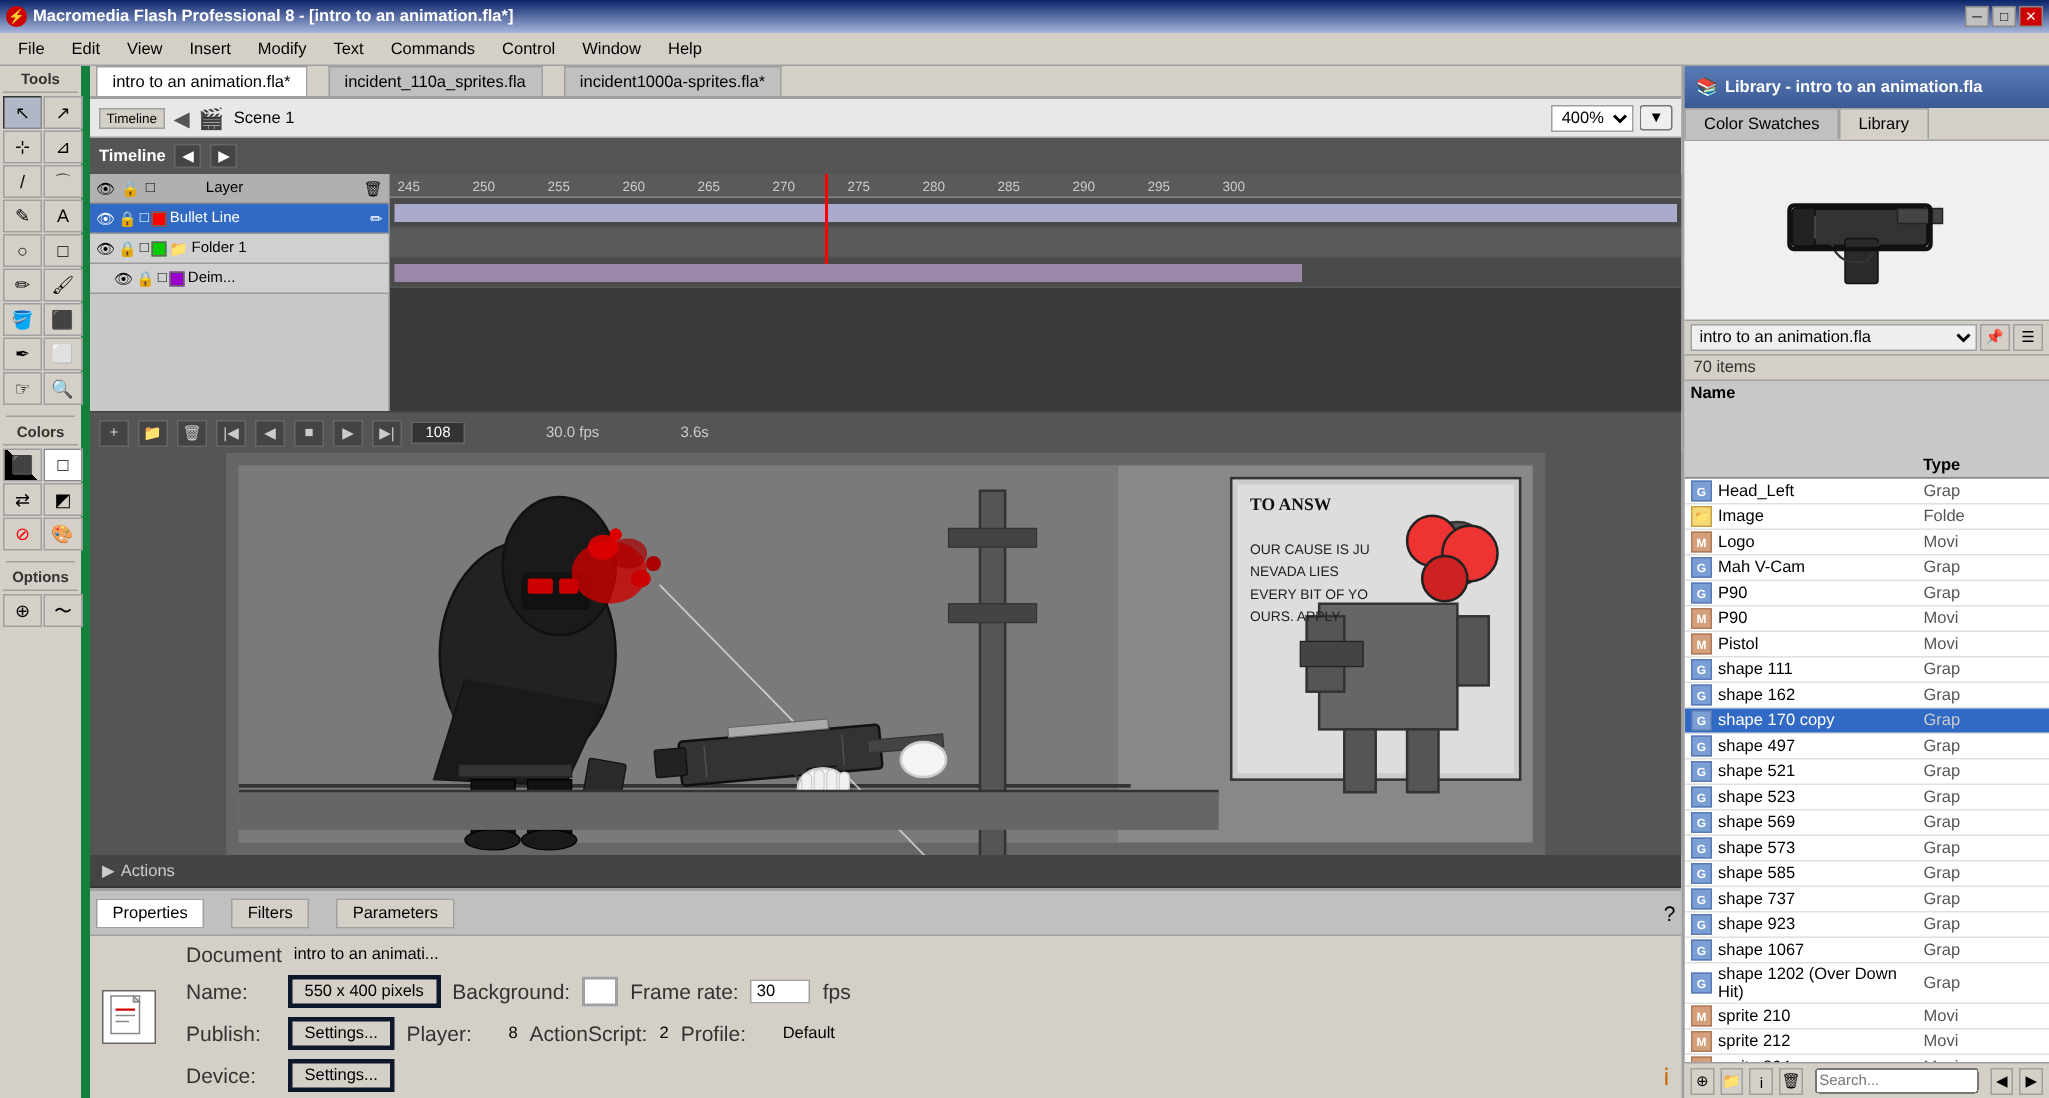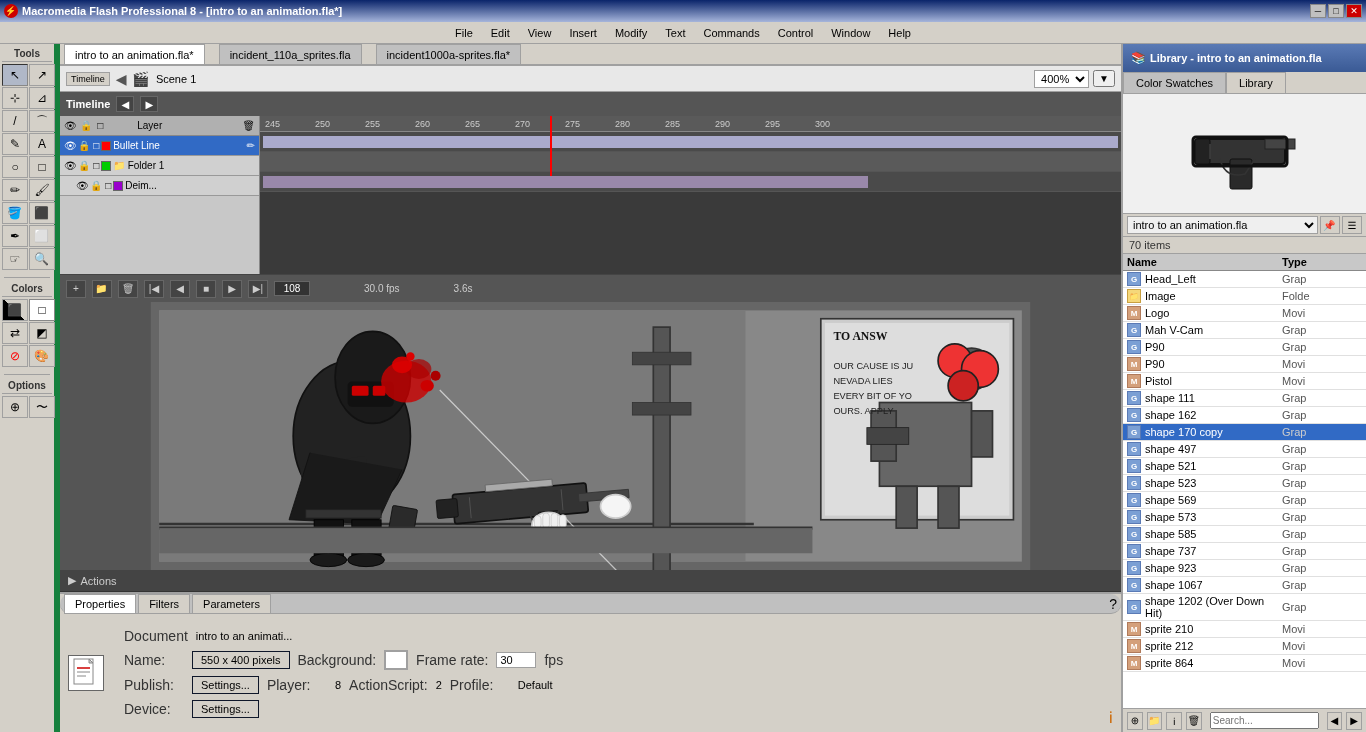--- a/index.html
+++ b/index.html
@@ -24,21 +24,20 @@
 
     
     #menubar {
       background: #d4d0c8;
       height: 22px;
       display: flex;
       align-items: center;
       border-bottom: 1px solid #a0a0a0;
       padding: 0 4px;
       gap: 2px;
-      justify-content: center;
     }
     .menu-item { padding: 2px 8px; font-size: 11px; cursor: pointer; }
 
     
     #main-layout { display: flex; height: calc(732px - 44px); }
 
     
     #left-toolbar {
       width: 60px;
       background: #d4d0c8;
@@ -210,25 +209,24 @@
       background: #d4d0c8;
       height: 140px;
       border-top: 2px solid #a0a0a0;
       display: flex;
       flex-direction: column;
     }
     #props-tabs {
       display: flex;
       align-items: center;
       background: #c0c0c0;
-      height: 20px;
+      height: 36px;
       border-bottom: 1px solid #a0a0a0;
       padding: 0 4px;
-      gap: 2px;
-      border-radius: 12px;
+      gap: 18px;
     }
     .prop-tab {
       padding: 2px 10px;
       border: 1px solid #a0a0a0;
       background: #d4d0c8;
       font-size: 11px;
       cursor: pointer;
       height: 20px;
       display: flex;
       align-items: center;
@@ -239,21 +237,21 @@
       display: flex;
       align-items: center;
       padding: 4px 8px;
       gap: 20px;
     }
     .props-icon { width: 36px; height: 36px; background: #888; border: 1px solid #666; display: flex; align-items: center; justify-content: center; font-size: 20px; }
     .props-fields { display: flex; flex-direction: column; gap: 6px; flex: 1; }
     .props-row { display: flex; align-items: center; gap: 8px; }
     .props-label { font-size: 14px; color: #333; min-width: 60px; }
     .props-value { font-size: 11px; color: #000; }
-    .props-btn { font-size: 11px; padding: 2px 8px; background: #d4d0c8; border: 1px solid #0f172a; cursor: pointer; }
+    .props-btn { font-size: 11px; padding: 2px 8px; background: #d4d0c8; border: 3px solid #0f172a; cursor: pointer; }
     .props-input { font-size: 11px; padding: 1px 3px; border: 1px solid #a0a0a0; width: 80px; }
 
     
     #right-panel {
       width: 245px;
       background: #d4d0c8;
       border-left: 2px solid #a0a0a0;
       display: flex;
       flex-direction: column;
     }
@@ -303,21 +301,21 @@
     #lib-item-count { padding: 2px 6px; font-size: 11px; color: #333; border-bottom: 1px solid #a0a0a0; }
     #lib-table-header {
       display: flex;
       background: #c8c8c8;
       border-bottom: 1px solid #888;
       padding: 2px 4px;
       font-size: 11px;
       font-weight: bold;
     }
     #lib-table-header .col-name { flex: 1; }
-    #lib-table-header .col-type { width: 80px; }
+    #lib-table-header .col-type { width: 80px; margin-top: 48px; }
     #lib-list { flex: 1; overflow-y: auto; background: white; }
     .lib-item {
       display: flex;
       align-items: center;
       padding: 1px 4px;
       border-bottom: 1px solid #e0e0e0;
       font-size: 11px;
       cursor: pointer;
       gap: 4px;
     }

